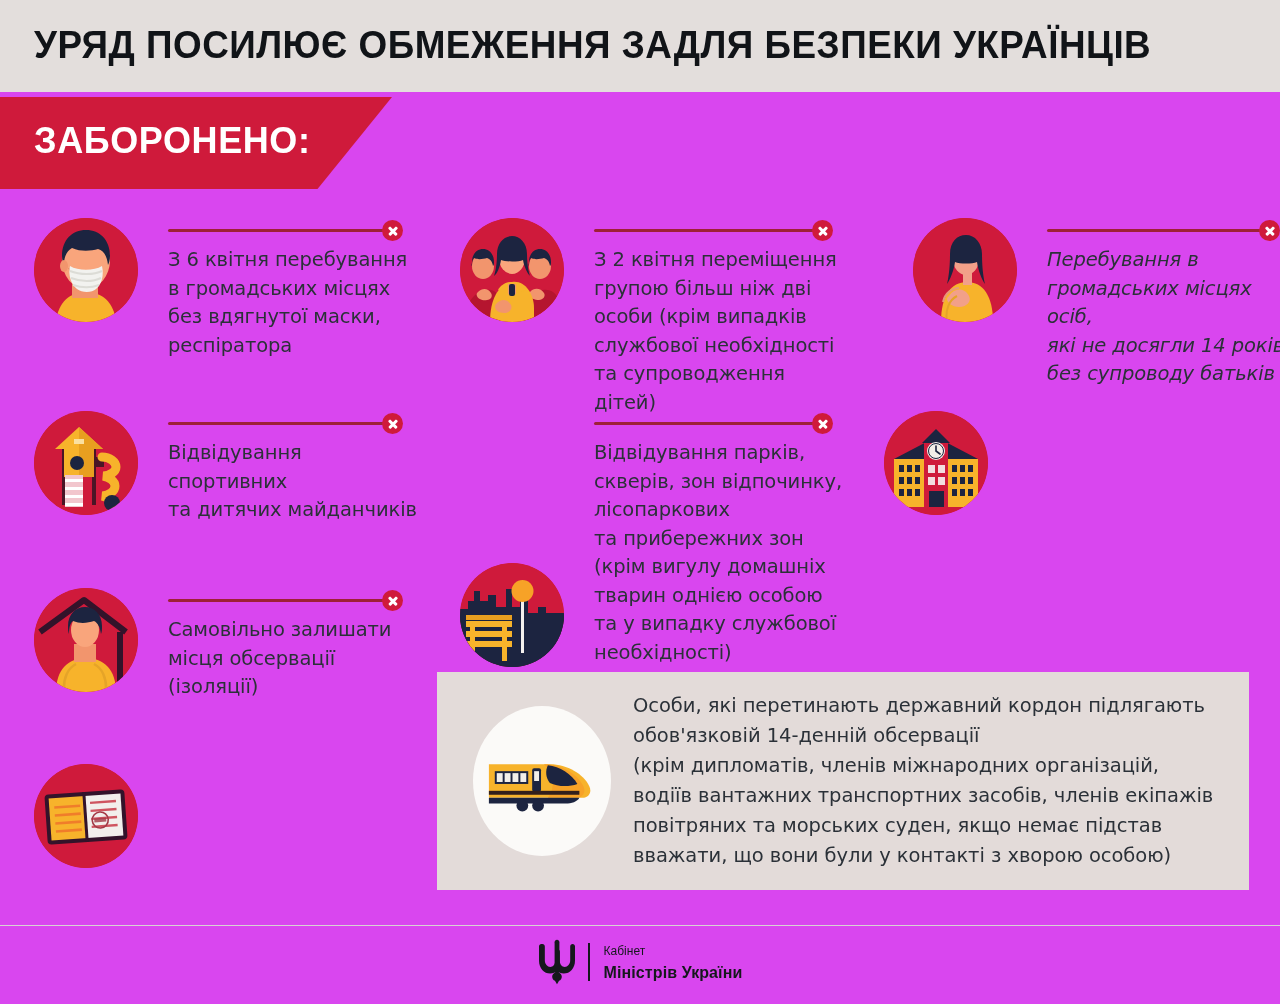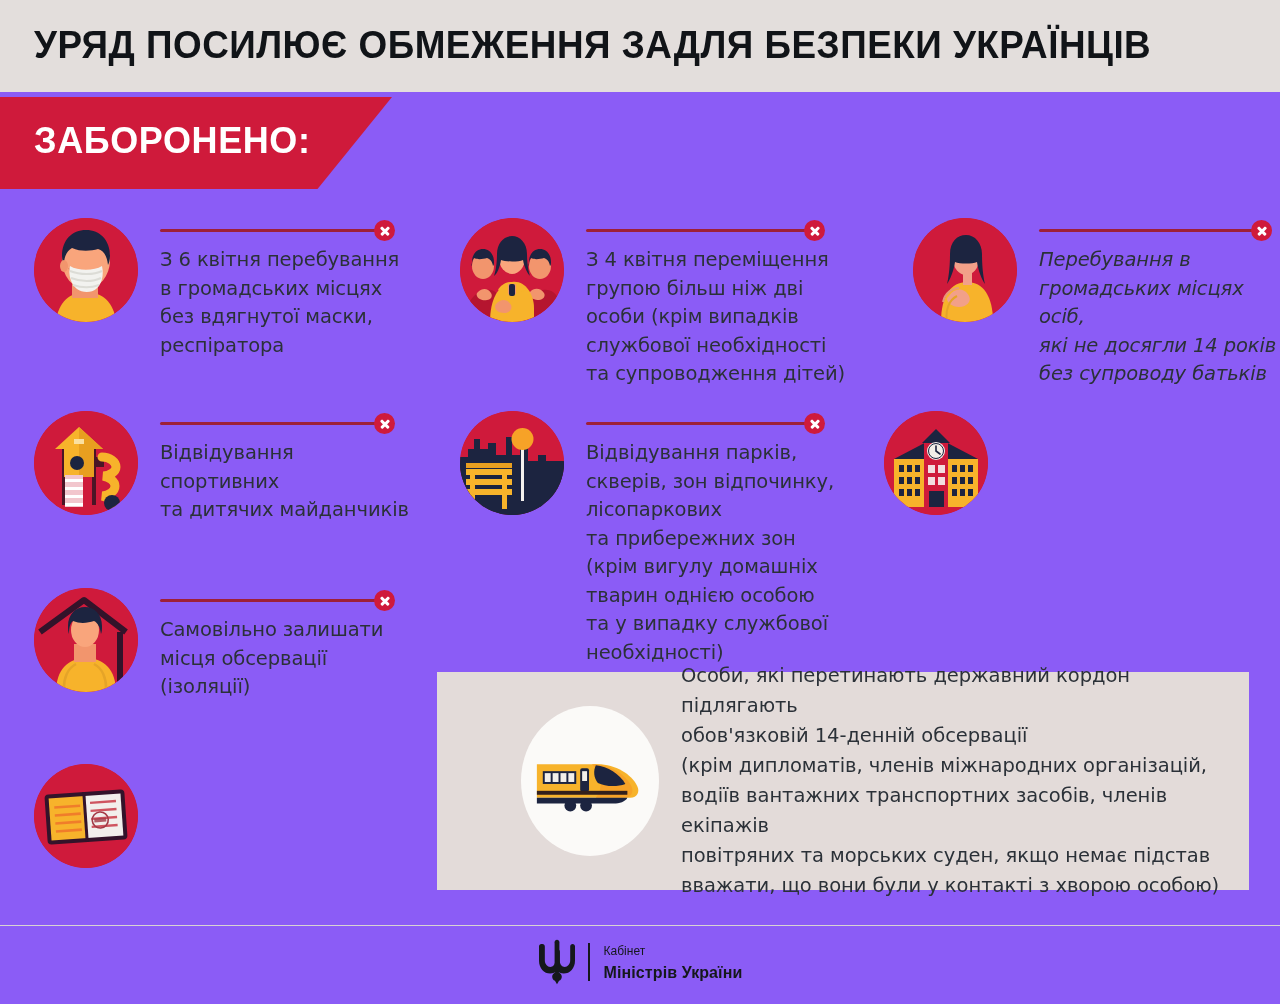--- a/index.html
+++ b/index.html
@@ -9,21 +9,21 @@
     height: 1004px;
     background: #ffffff;
     font-family: "Liberation Sans", "DejaVu Sans", sans-serif;
     overflow: hidden;
   }
 
   #page {
     position: relative;
     width: 1280px;
     height: 1004px;
-    background: #8b5cf6;
+    background: #d946ef;
   }
 
   
   .header-band {
     position: absolute;
     left: 0; top: 0;
     width: 1280px; height: 92px;
     background: #e3dedc;
   }
   .header-title {
@@ -58,20 +58,21 @@
     letter-spacing: 0.6px;
     color: #ffffff;
     white-space: nowrap;
   }
 
   
   .item {
     position: absolute;
     display: flex;
     align-items: flex-start;
+    gap: 8px;
   }
   .icon-circle {
     flex: 0 0 auto;
     width: 104px; height: 104px;
     border-radius: 50%;
     background: #cf1a3b;
     overflow: hidden;
     position: relative;
   }
   .icon-circle svg { display: block; width: 104px; height: 104px; }
@@ -121,21 +122,20 @@
   }
 
   
   .panel {
     position: absolute;
     left: 437px; top: 672px;
     width: 812px; height: 218px;
     background: #e3dbd9;
     display: flex;
     align-items: center;
-    padding-left: 48px;
   }
   .panel-icon {
     flex: 0 0 auto;
     margin-left: 36px;
     width: 138px; height: 150px;
     border-radius: 50%;
     background: #fbfaf8;
     display: flex;
     align-items: center;
     justify-content: center;
@@ -238,21 +238,21 @@
         <path d="M48 66h8v10h-8z" fill="#f2956d"></path>
         <rect x="49" y="66" width="6" height="12" rx="2" fill="#1c2440"></rect>
         <path d="M36 86c5-6 12-5 15 1 2 4-2 8-7 8s-9-3-9-6c0-1 0-2 1-3z" fill="#f2956d"></path>
       </svg>
     </div>
     <div class="item-body" style="width:268px;">
       <div class="rule">
         <span class="line" style="width:228px;"></span>
         <span class="xmark" style="left:218px;"></span>
       </div>
-      <div class="item-text">З 4 квітня переміщення
+      <div class="item-text">З 2 квітня переміщення
 групою більш ніж дві
 особи (крім випадків
 службової необхідності
 та супроводження дітей)</div>
     </div>
   </div>
 
   <div class="item" style="left:913px; top:218px; width:372px;font-style:italic;">
     <div class="icon-circle">
       <svg viewBox="0 0 104 104">
@@ -304,21 +304,21 @@
       <div class="rule">
         <span class="line" style="width:224px;"></span>
         <span class="xmark" style="left:214px;"></span>
       </div>
       <div class="item-text">Відвідування
 спортивних
 та дитячих майданчиків</div>
     </div>
   </div>
 
-  <div class="item" style="left:460px; top:411px; width:390px;">
+  <div class="item" style="left:460px; top:411px; width:390px;align-items:flex-end;">
     <div class="icon-circle">
       <svg viewBox="0 0 104 104">
         <circle cx="52" cy="52" r="52" fill="#cf1a3b"></circle>
         <path d="M0 46h8v-8h6v-10h6v10h8v-6h8v12h10v-18h6v18h8v-8h8v14h10v-6h8v6h18v58H0z" fill="#1c2440"></path>
         <rect x="0" y="52" width="104" height="52" fill="#1c2440"></rect>
         <rect x="61" y="32" width="3" height="58" fill="#f4f1ee"></rect>
         <circle cx="62.5" cy="28" r="11" fill="#f7a227"></circle>
         <rect x="6" y="58" width="46" height="6" fill="#f7b32b"></rect>
         <rect x="6" y="68" width="46" height="6" fill="#f7b32b"></rect>
         <rect x="6" y="78" width="46" height="6" fill="#f7b32b"></rect>

